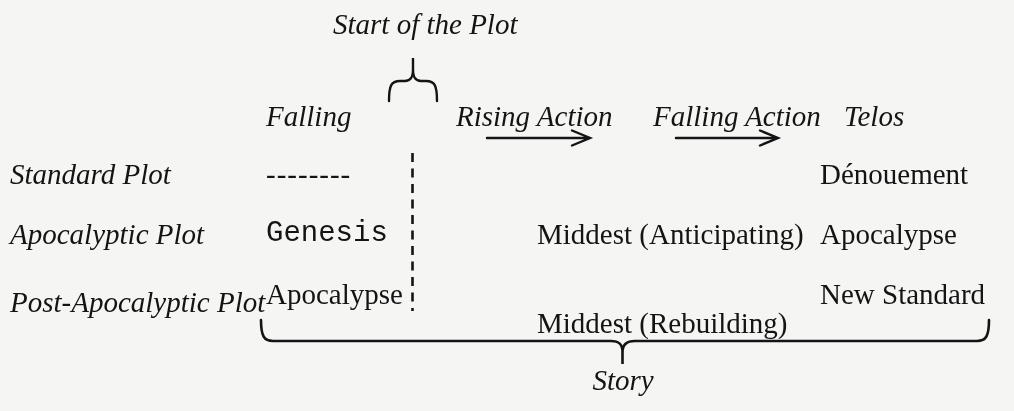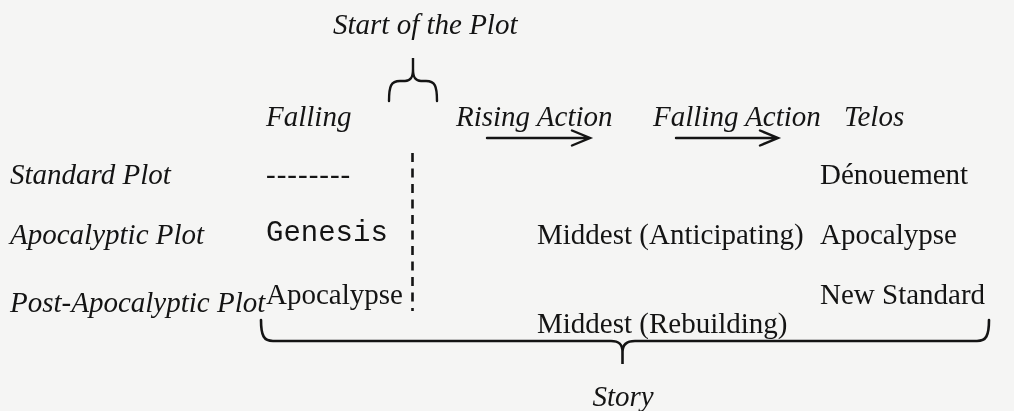--- a/index.html
+++ b/index.html
@@ -67,15 +67,15 @@
   <div class="t it" style="left:10px; top:220px;">Apocalyptic Plot</div>
   <div class="t" style="left:266px; top:220px;font-family:Liberation Mono, monospace;">Genesis</div>
   <div class="t" style="left:537px; top:220px;">Middest (Anticipating)</div>
   <div class="t" style="left:820px; top:220px;">Apocalypse</div>
 
   <div class="t it" style="left:10px; top:288px;">Post-Apocalyptic Plot</div>
   <div class="t" style="left:266px; top:280px;">Apocalypse</div>
   <div class="t" style="left:537px; top:280px;margin-top:29px;">Middest (Rebuilding)</div>
   <div class="t" style="left:820px; top:280px;">New Standard</div>
 
-  <div class="t it center-x" style="left:623px; top:366px;margin-top:16px;">Story</div>
+  <div class="t it center-x" style="left:623px; top:366px;">Story</div>
 
 </div>
 
 </body></html>

